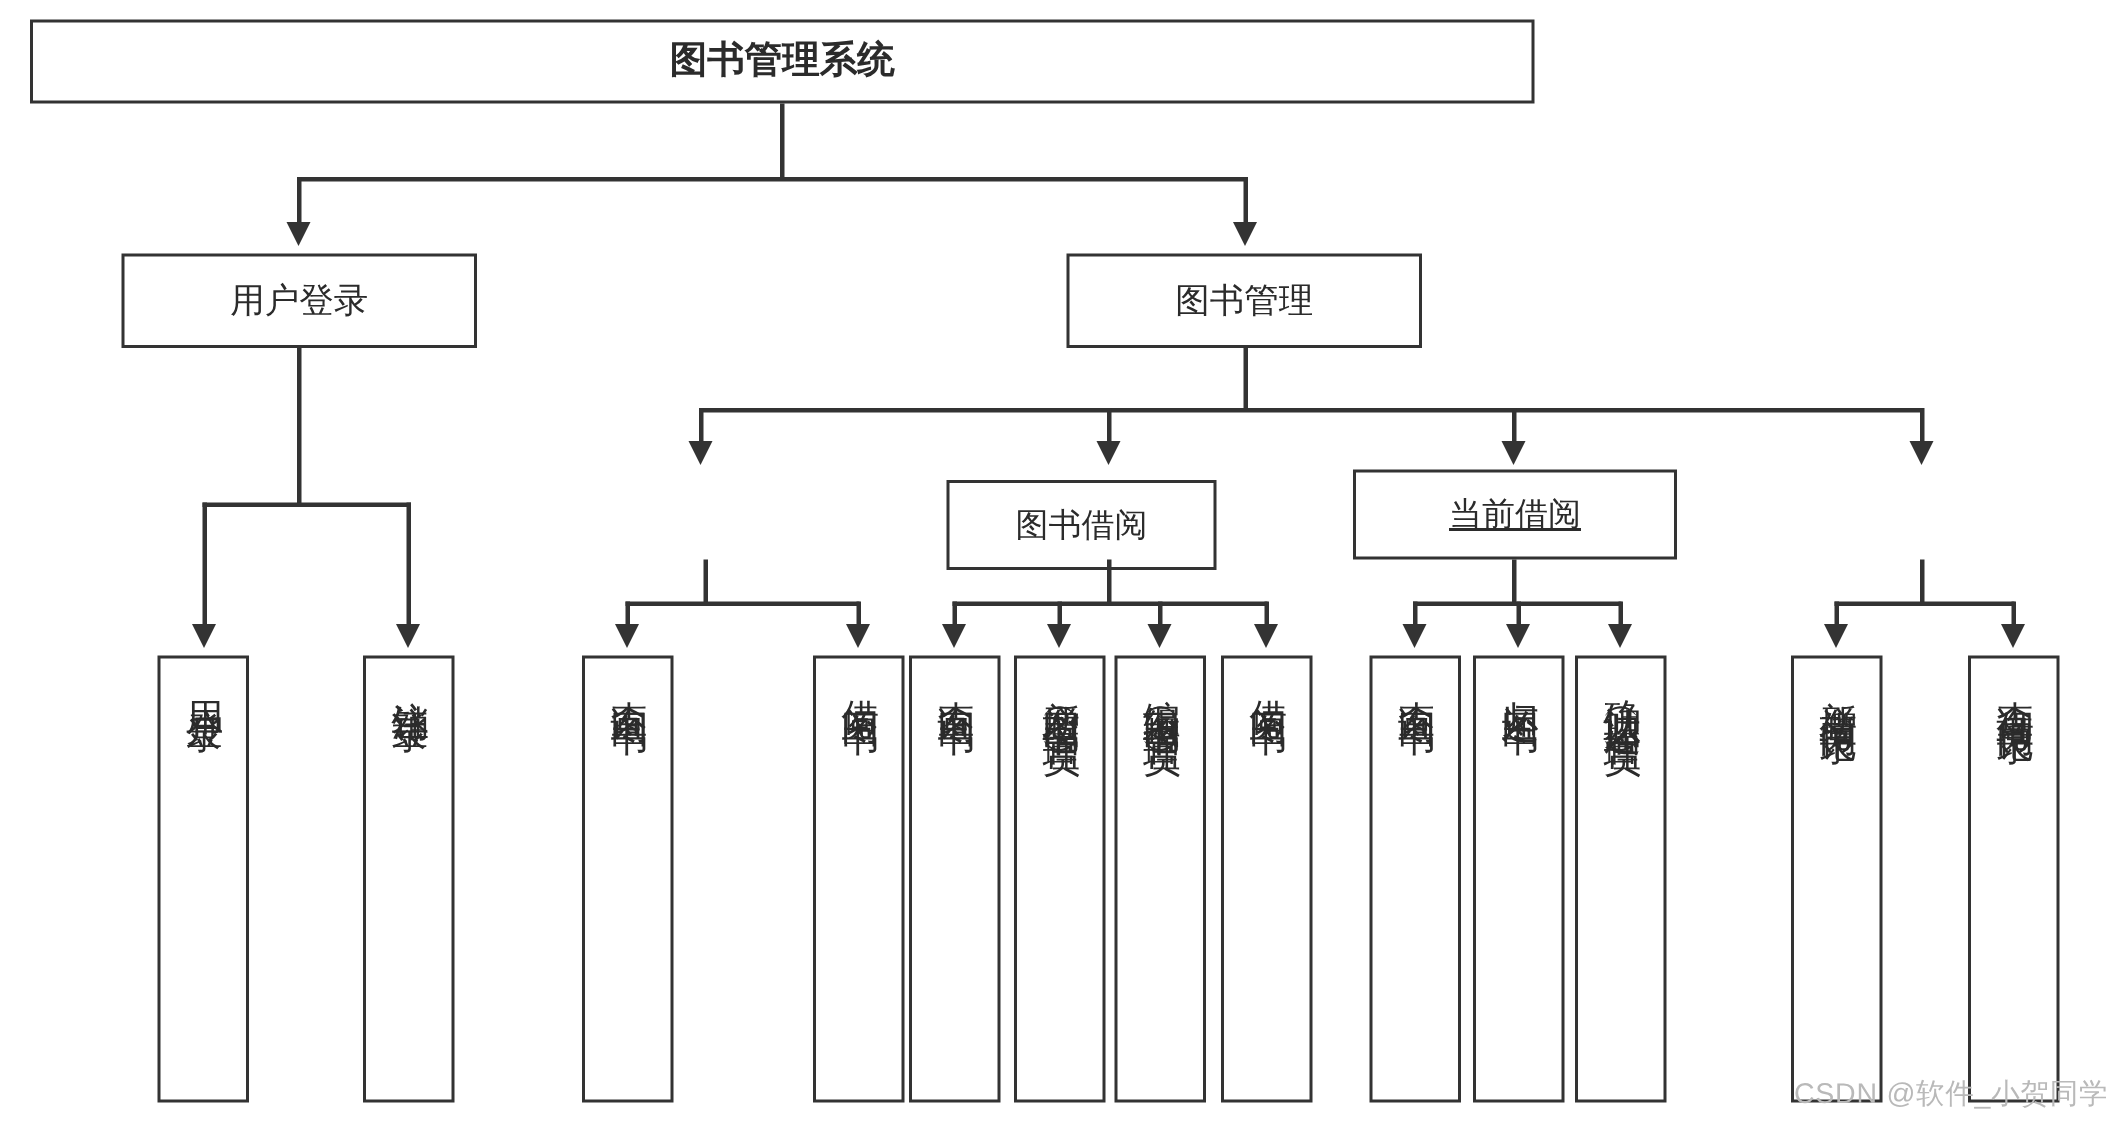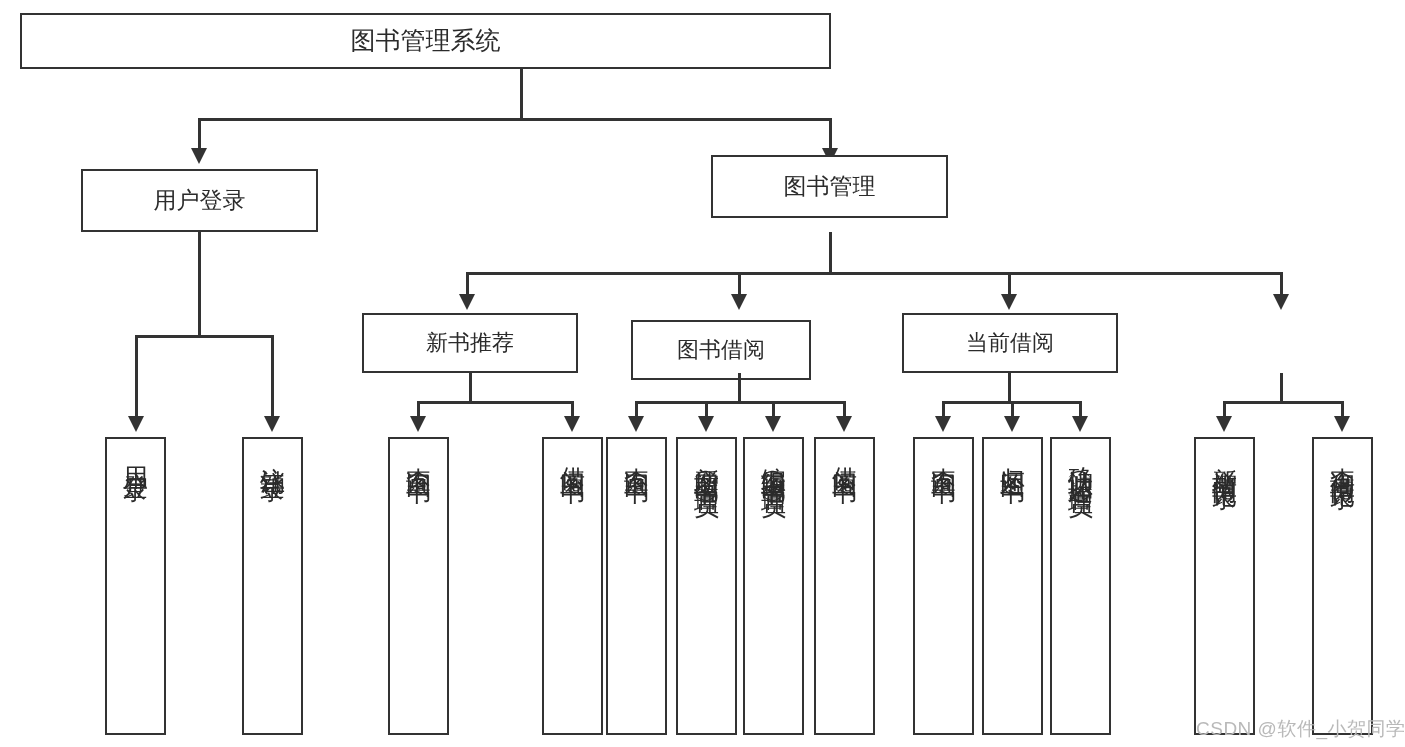--- a/index.html
+++ b/index.html
@@ -64,39 +64,39 @@
     white-space:nowrap;
     letter-spacing:0.5px;
     pointer-events:none;
   }
 </style>
 </head>
 <body>
 
 <div id="canvas">
 
-  <div class="node root" style="left:20px;top:13px;width:811px;height:56px;">
+  <div class="node root" style="left:20px;top:13px;width:1003px;height:56px;font-weight:bold;">
     <span>图书管理系统</span>
   </div>
 
   <div class="edge vline" style="left:520px;top:69px;width:2.5px;height:51px;"></div>
 
   <div class="edge hline" style="left:198px;top:118px;width:634px;height:2.5px;"></div>
 
   <div class="edge vline" style="left:198px;top:118px;width:2.5px;height:32px;"></div>
   <div class="arrow" style="left:191px;top:148px;"></div>
 
   <div class="edge vline" style="left:829px;top:118px;width:2.5px;height:32px;"></div>
   <div class="arrow" style="left:822px;top:148px;"></div>
 
   <div class="node lvl2" style="left:81px;top:169px;width:237px;height:63px;">
     <span>用户登录</span>
   </div>
 
-  <div class="node lvl2" style="left:711px;top:155px;width:237px;height:63px;">
+  <div class="node lvl2" style="left:711px;top:169px;width:237px;height:63px;">
     <span>图书管理</span>
   </div>
 
   <div class="edge vline" style="left:198px;top:232px;width:2.5px;height:105px;"></div>
   <div class="edge hline" style="left:135px;top:335px;width:139px;height:2.5px;"></div>
   <div class="edge vline" style="left:135px;top:335px;width:2.5px;height:83px;"></div>
   <div class="arrow" style="left:128px;top:416px;"></div>
   <div class="edge vline" style="left:271px;top:335px;width:2.5px;height:83px;"></div>
   <div class="arrow" style="left:264px;top:416px;"></div>
 
@@ -104,27 +104,24 @@
   <div class="edge hline" style="left:466px;top:272px;width:816px;height:2.5px;"></div>
   <div class="edge vline" style="left:466px;top:272px;width:2.5px;height:24px;"></div>
   <div class="arrow" style="left:459px;top:294px;"></div>
   <div class="edge vline" style="left:738px;top:272px;width:2.5px;height:24px;"></div>
   <div class="arrow" style="left:731px;top:294px;"></div>
   <div class="edge vline" style="left:1008px;top:272px;width:2.5px;height:24px;"></div>
   <div class="arrow" style="left:1001px;top:294px;"></div>
   <div class="edge vline" style="left:1280px;top:272px;width:2.5px;height:24px;"></div>
   <div class="arrow" style="left:1273px;top:294px;"></div>
 
-  <div class="node lvl3" style="left:362px;top:313px;width:216px;height:60px;">
-    <span>新书推荐</span>
-  </div>
   <div class="node lvl3" style="left:631px;top:300px;width:180px;height:60px;margin-top:20px;">
     <span>图书借阅</span>
   </div>
-  <div class="node lvl3" style="left:902px;top:313px;width:216px;height:60px;">
+  <div class="node lvl3" style="left:902px;top:313px;width:216px;height:60px;text-decoration:underline;">
     <span>当前借阅</span>
   </div>
 
   <div class="edge vline" style="left:469px;top:373px;width:2.5px;height:30px;"></div>
   <div class="edge hline" style="left:417px;top:401px;width:156px;height:2.5px;"></div>
   <div class="edge vline" style="left:417px;top:401px;width:2.5px;height:17px;"></div>
   <div class="arrow" style="left:410px;top:416px;"></div>
   <div class="edge vline" style="left:571px;top:401px;width:2.5px;height:17px;"></div>
   <div class="arrow" style="left:564px;top:416px;"></div>
 

